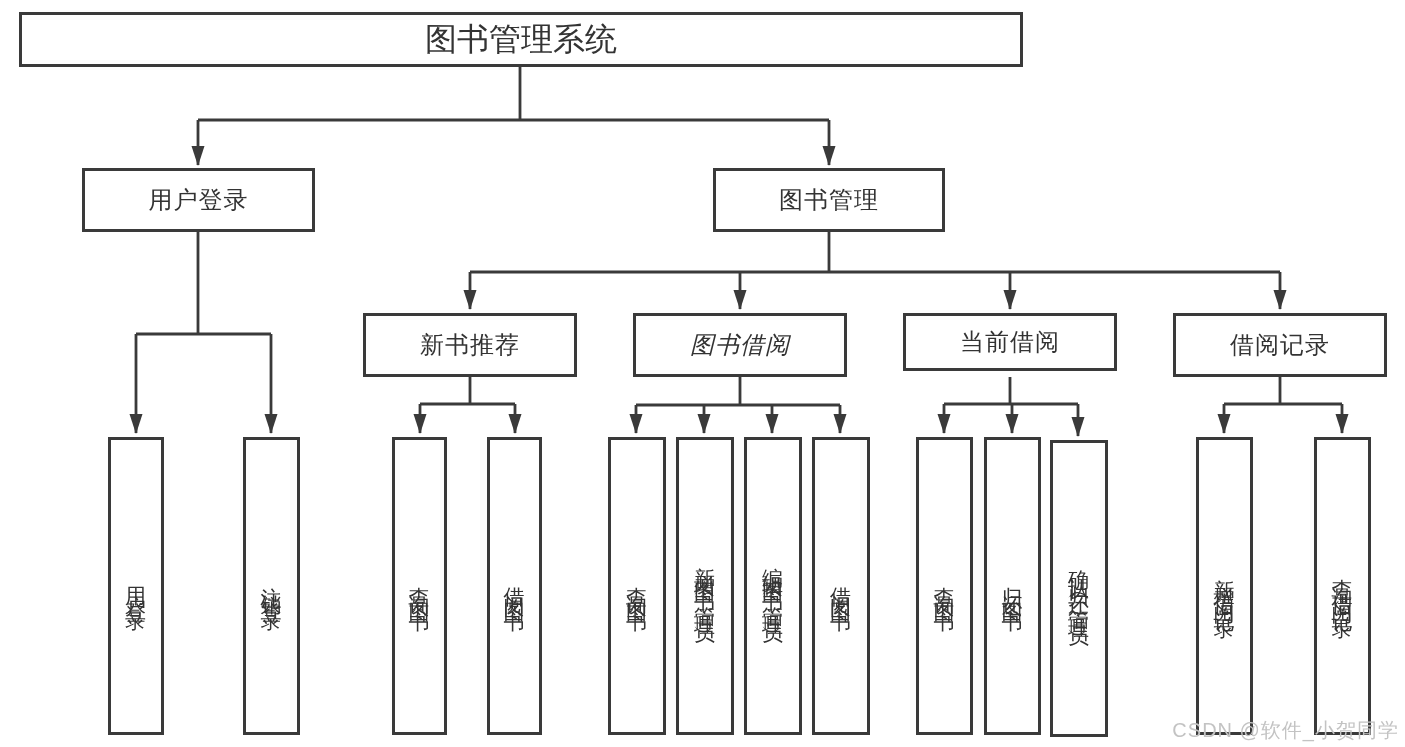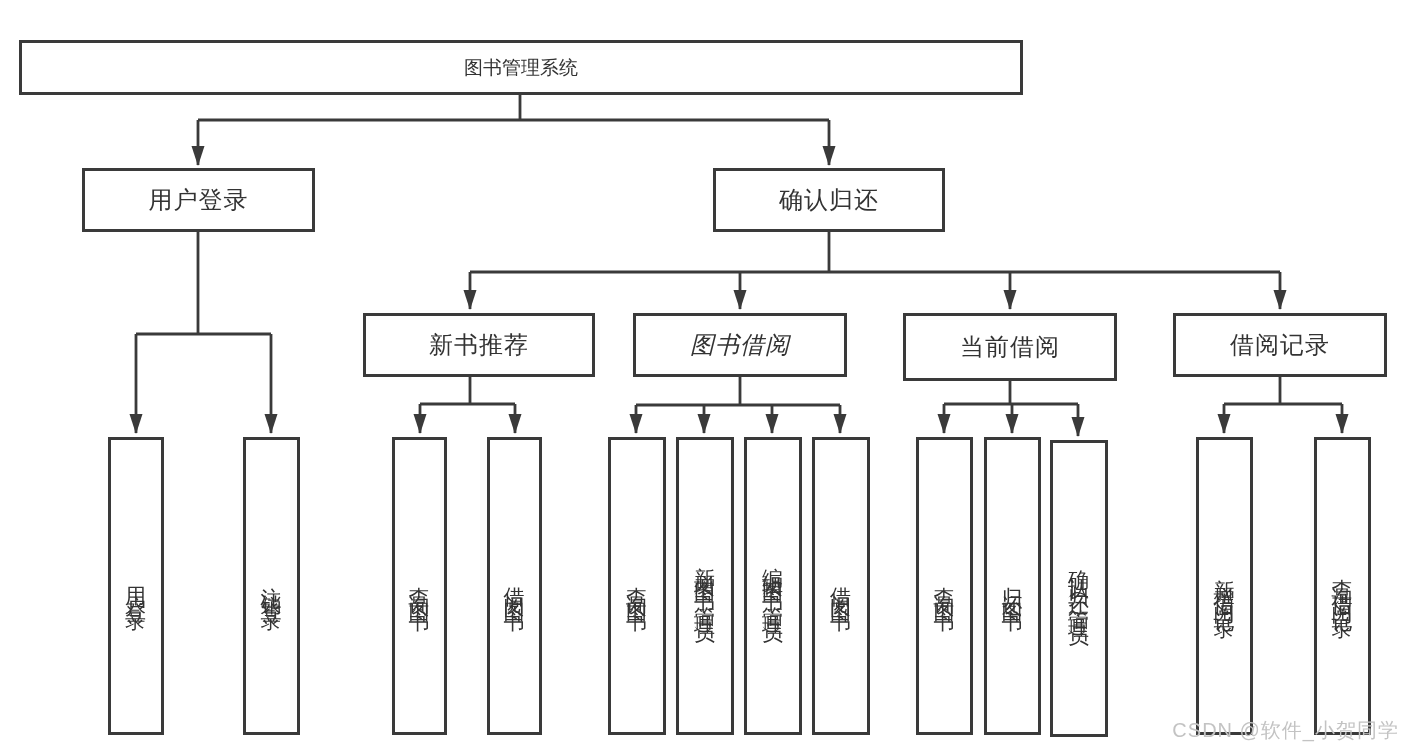--- a/index.html
+++ b/index.html
@@ -21,21 +21,21 @@
     position: absolute;
     box-sizing: border-box;
     border: 3px solid #3a3a3a;
     background: #ffffff;
     display: flex;
     align-items: center;
     justify-content: center;
     color: #333333;
   }
   .hnode { font-size: 24px; letter-spacing: 1px; }
-  .root  { font-size: 19px; margin-top: 28px; }
+  .root  { font-size: 32px; }
   .leaf  { font-size: 21px; }
   .leaf .vtext {
     writing-mode: vertical-rl;
     text-orientation: mixed;
     letter-spacing: 8px;
     line-height: 1;
     white-space: nowrap;
   }
   .watermark {
     position: absolute;
@@ -97,30 +97,30 @@
   </svg>
 
   <div class="node root" style="left:19px; top:12px; width:1004px; height:55px;">
     <span>图书管理系统</span>
   </div>
 
   <div class="node hnode" style="left:82px; top:168px; width:233px; height:64px;">
     <span>用户登录</span>
   </div>
   <div class="node hnode" style="left:713px; top:168px; width:232px; height:64px;">
-    <span>确认归还</span>
+    <span>图书管理</span>
   </div>
 
-  <div class="node hnode" style="left:363px; top:313px; width:232px; height:64px;">
+  <div class="node hnode" style="left:363px; top:313px; width:214px; height:64px;">
     <span>新书推荐</span>
   </div>
   <div class="node hnode" style="left:633px; top:313px; width:214px; height:64px;font-style:italic;">
     <span>图书借阅</span>
   </div>
-  <div class="node hnode" style="left:903px; top:313px; width:214px; height:68px;">
+  <div class="node hnode" style="left:903px; top:313px; width:214px; height:58px;">
     <span>当前借阅</span>
   </div>
   <div class="node hnode" style="left:1173px; top:313px; width:214px; height:64px;">
     <span>借阅记录</span>
   </div>
 
   <div class="node leaf" style="left:108px; top:437px; width:56px; height:298px;">
     <span class="vtext">用户登录</span>
   </div>
   <div class="node leaf" style="left:243px; top:437px; width:57px; height:298px;">

